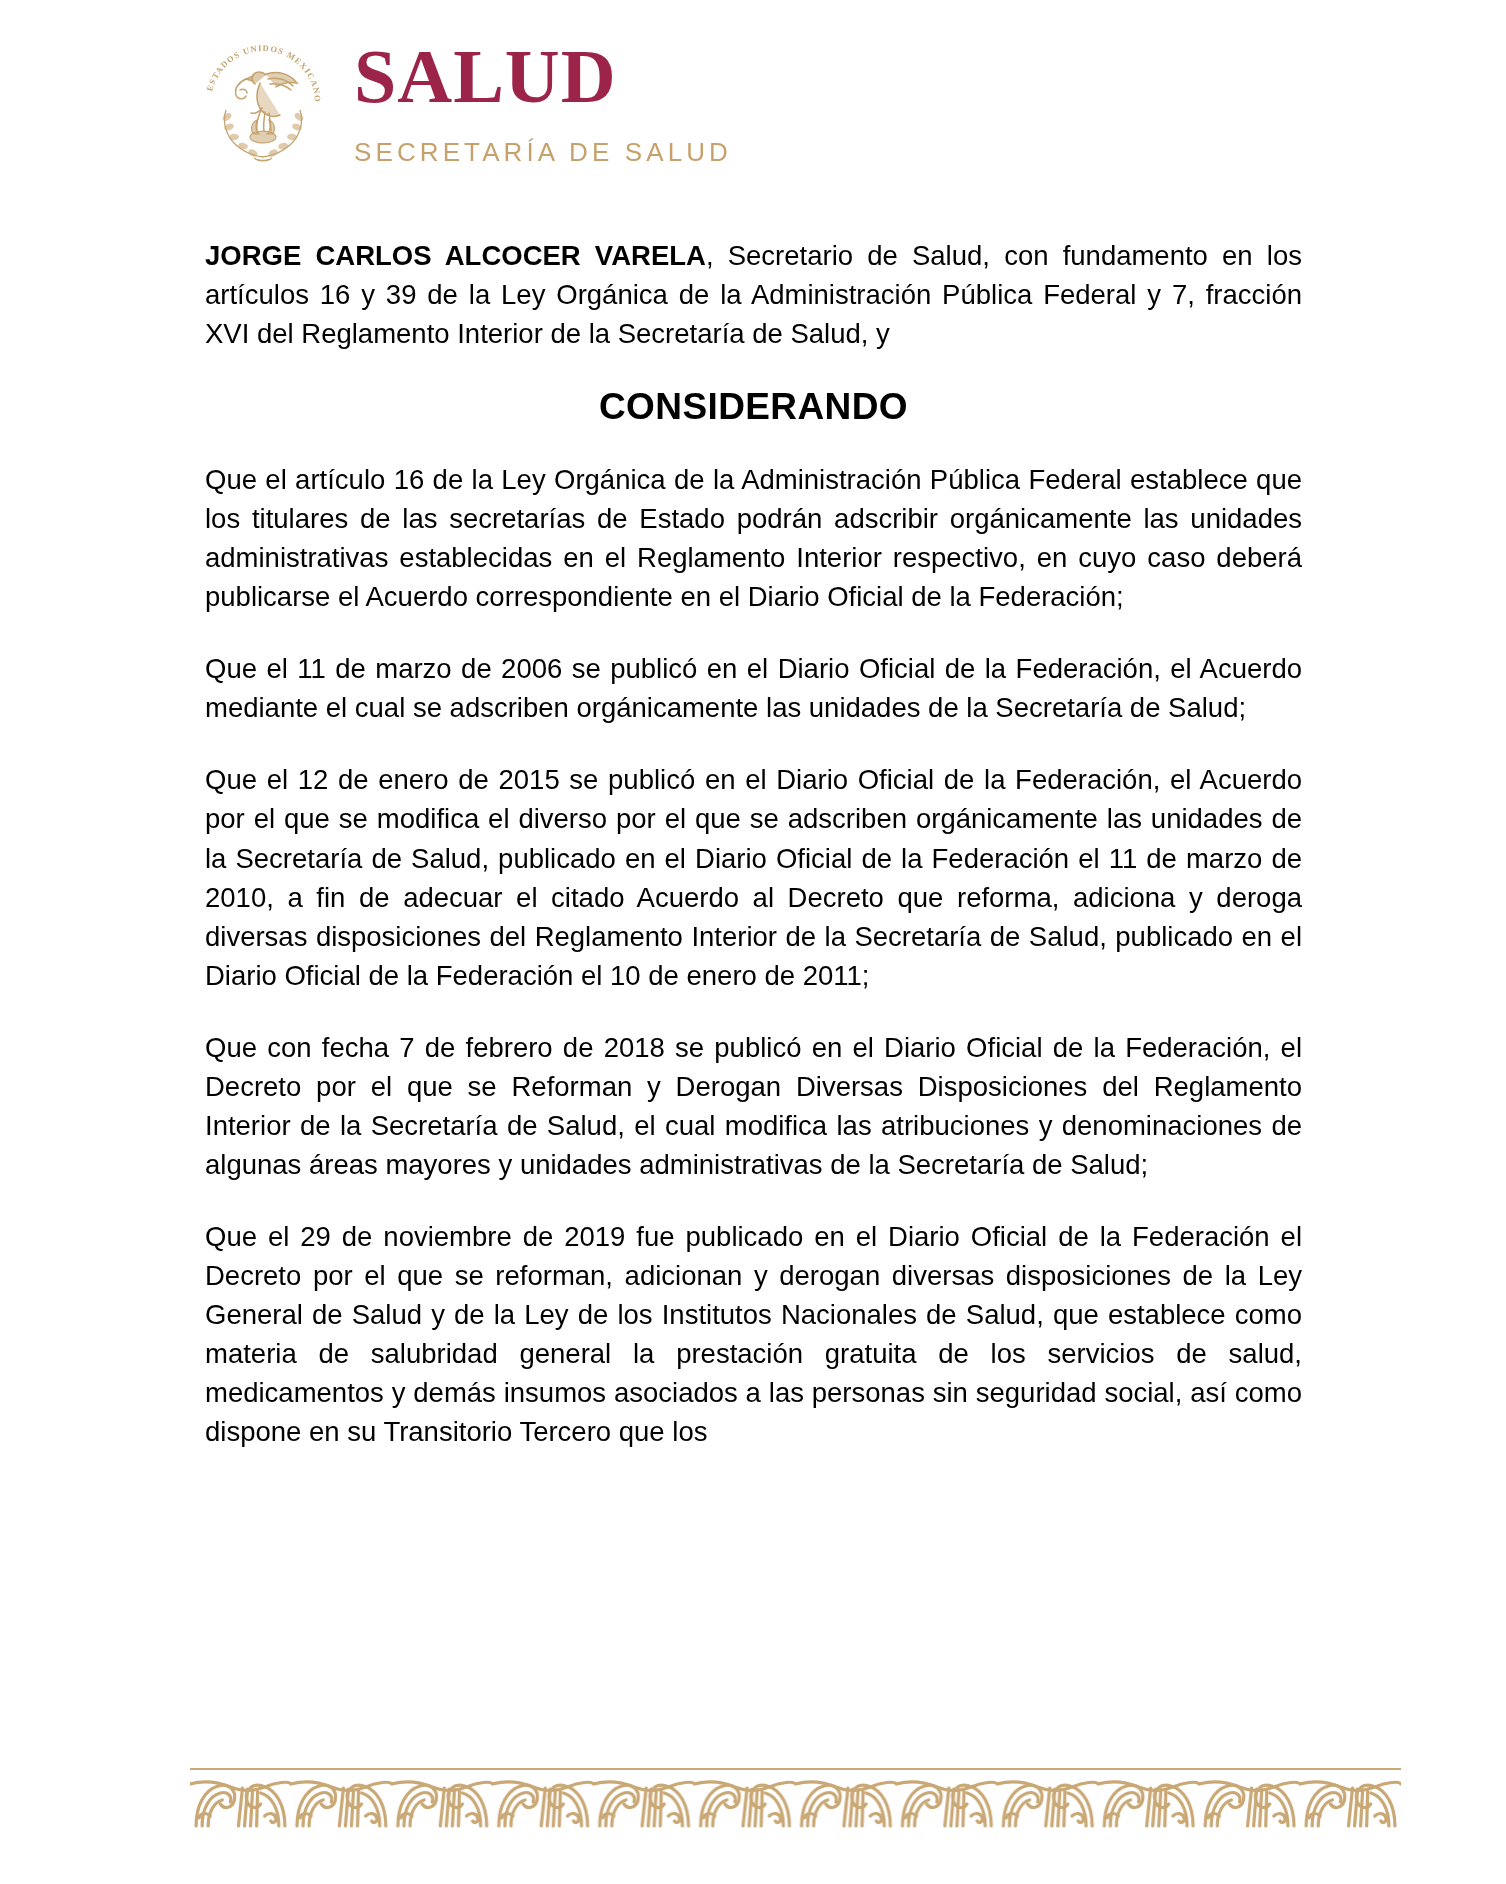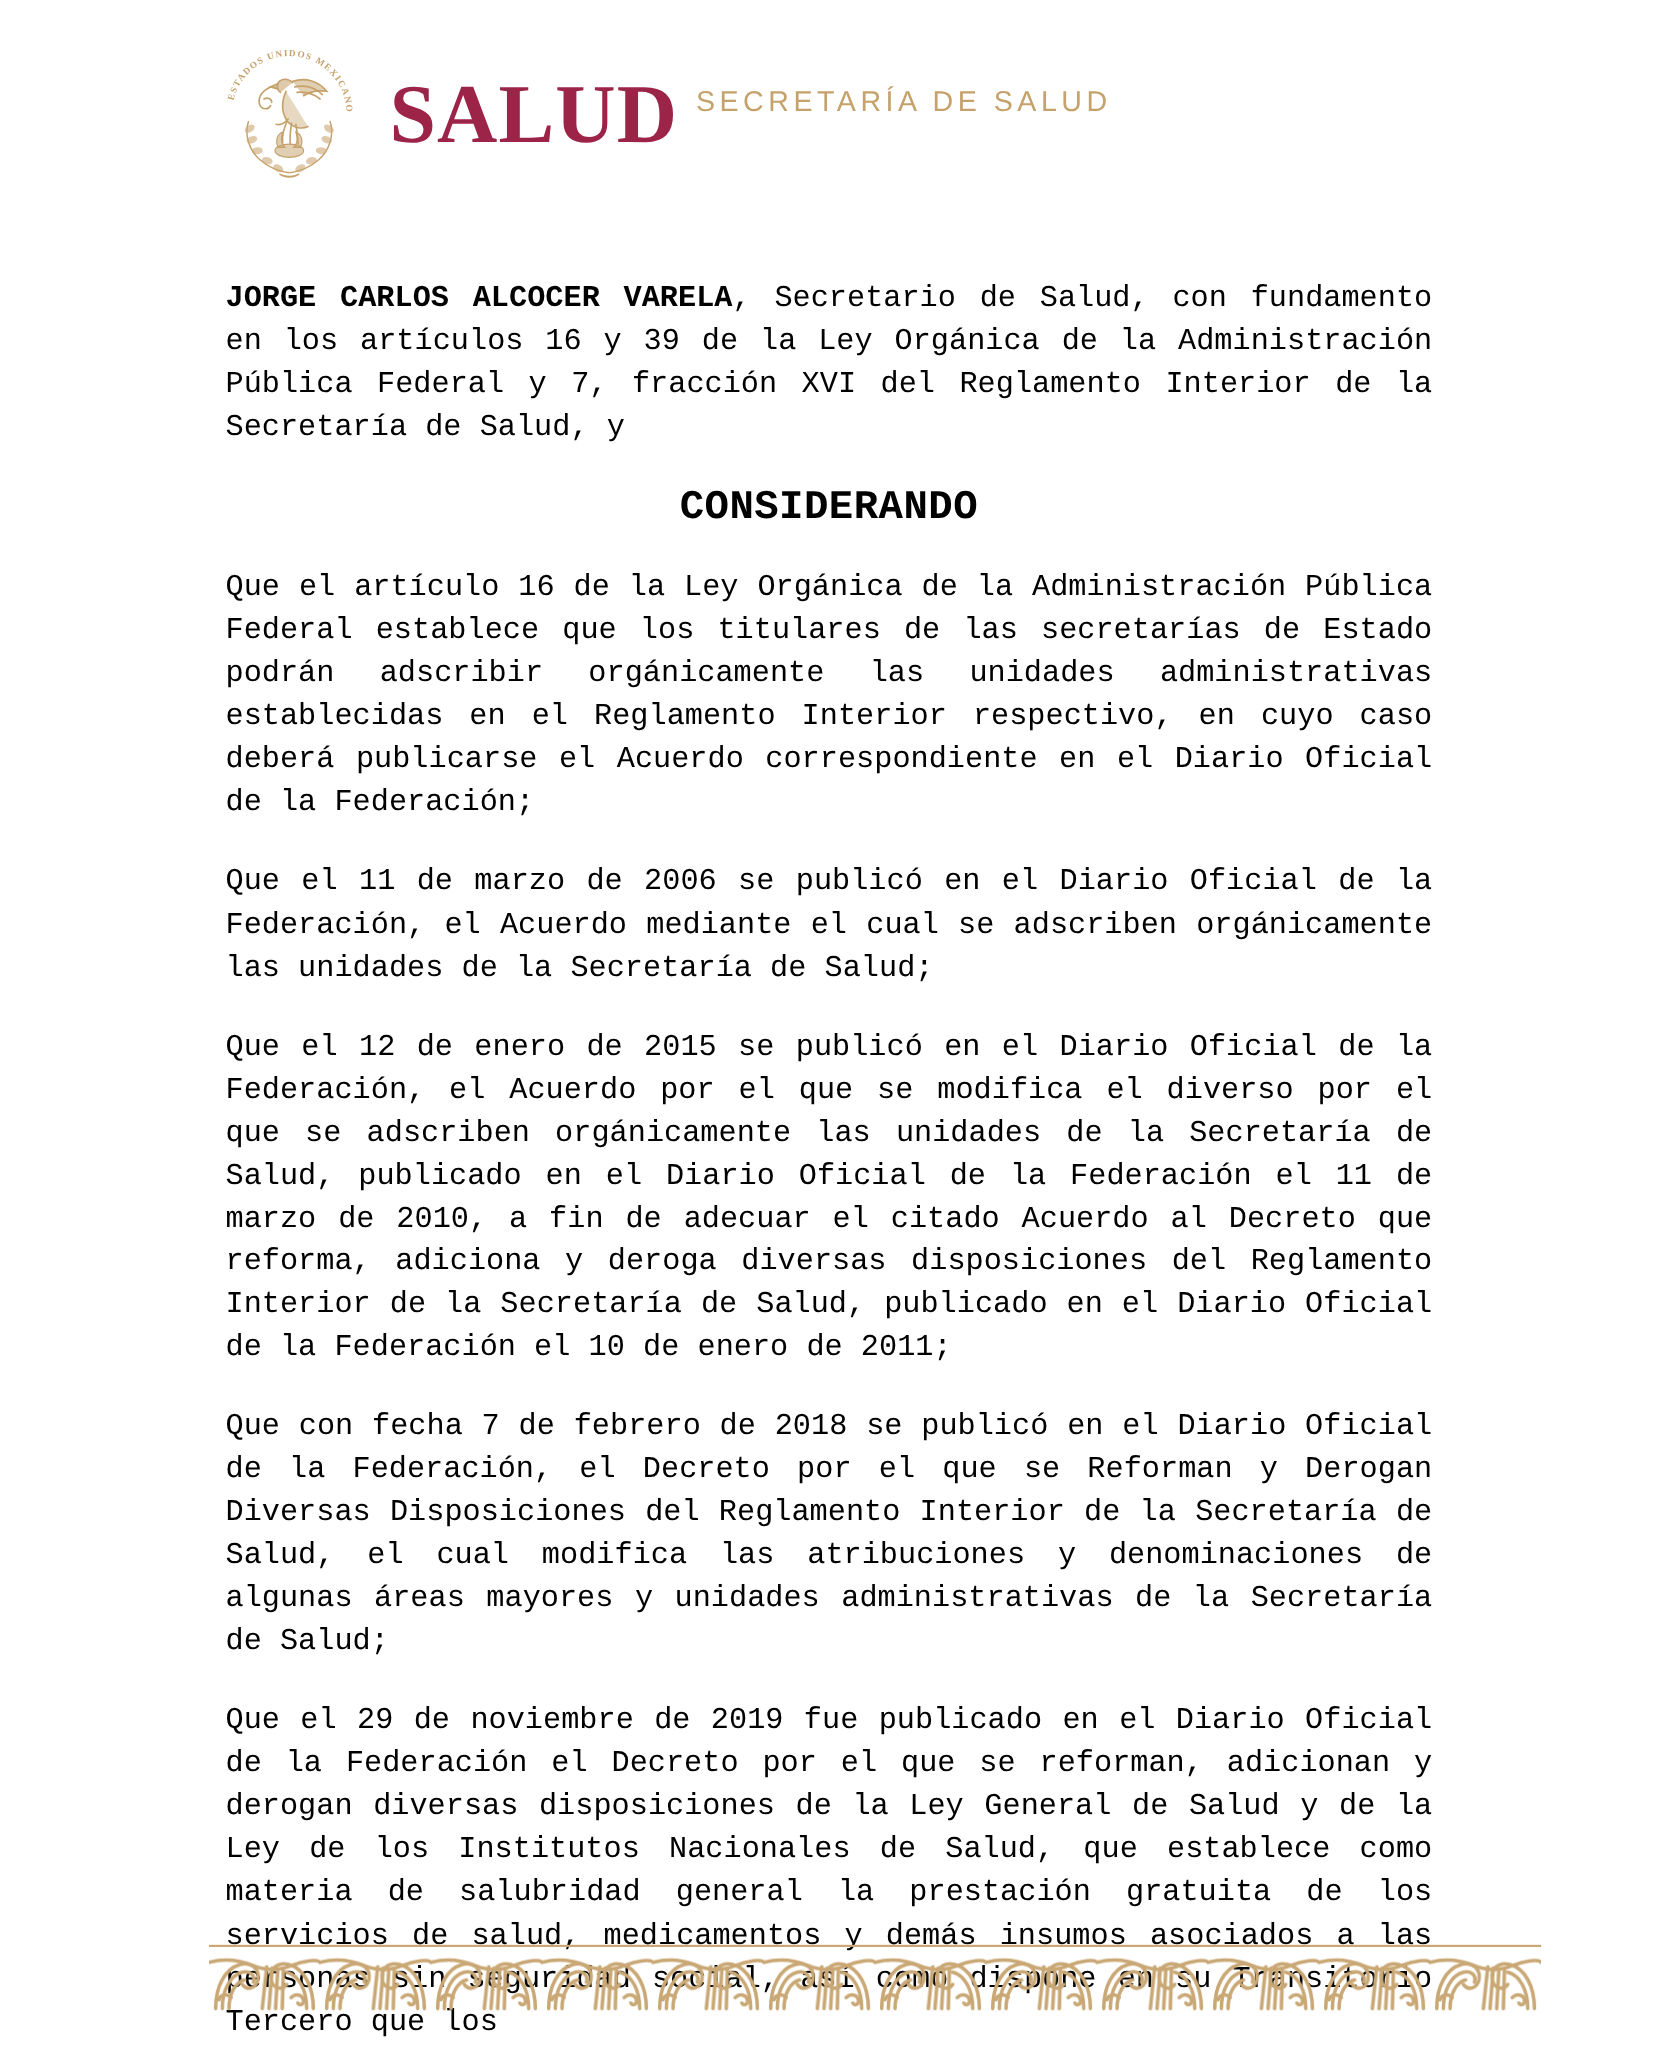--- a/index.html
+++ b/index.html
@@ -30,21 +30,21 @@
 
   .coat-of-arms {
     width: 130px;
     height: 130px;
     flex: 0 0 130px;
     position: relative;
   }
 
   .logo-text {
     display: flex;
-    flex-direction: row;
+    flex-direction: column;
     justify-content: flex-start;
     padding-top: 2px;
     gap: 16px;
   }
 
   .logo-wordmark {
     font-family: "Liberation Serif", "DejaVu Serif", serif;
     font-weight: bold;
     font-size: 76px;
     line-height: 0.95;
@@ -58,24 +58,23 @@
     font-size: 26px;
     letter-spacing: 4.1px;
     color: #C5A26B;
     margin-top: 9px;
     white-space: nowrap;
   }
 
   
   .content {
     position: absolute;
-    top: 252px;
+    top: 236px;
     left: 205px;
     width: 1097px;
-    font-family: Liberation Mono, monospace;
   }
 
   .para {
     font-size: 27.5px;
     line-height: 1.42;
     color: #000000;
     text-align: justify;
     text-justify: inter-word;
     margin: 0 0 33px 0;
   }

